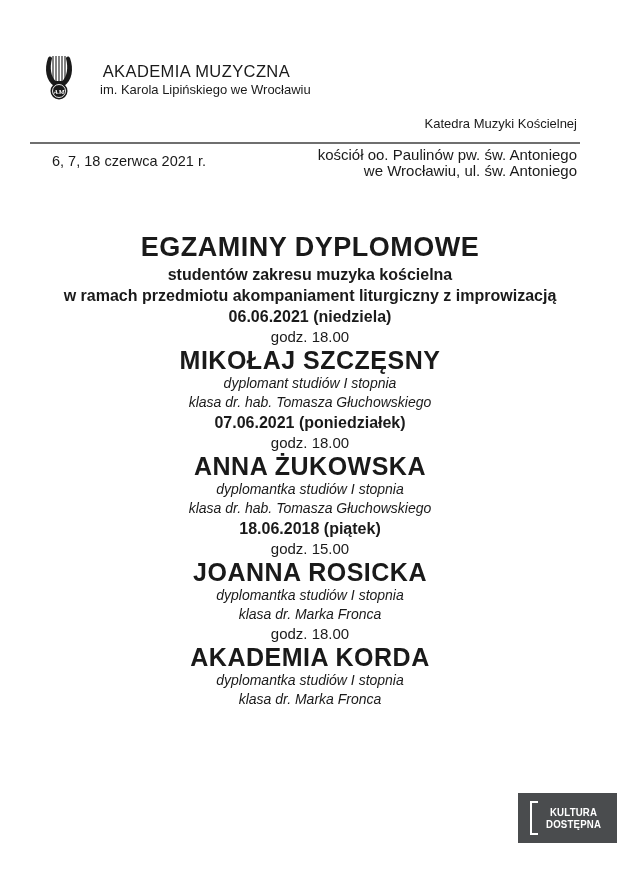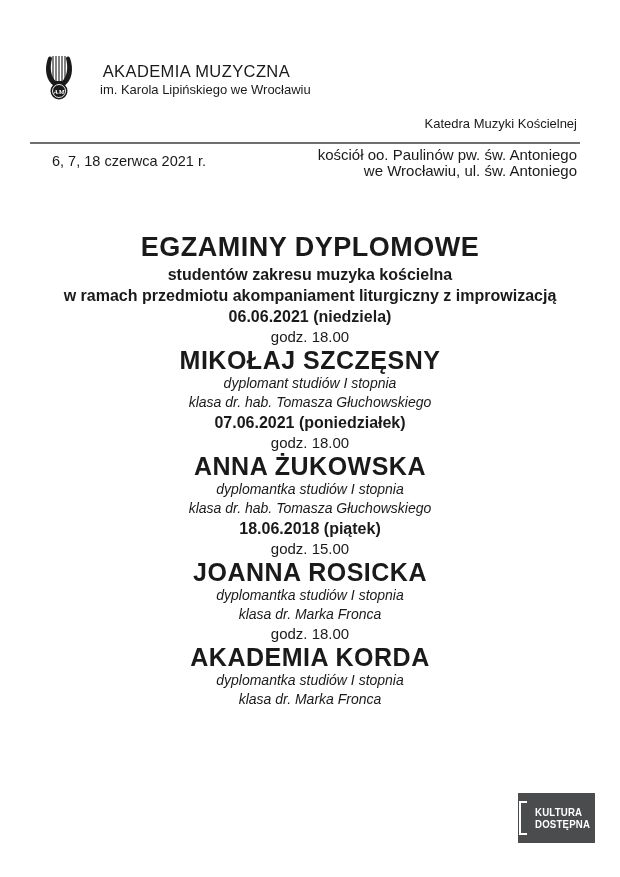--- a/index.html
+++ b/index.html
@@ -27,22 +27,22 @@
   .sub{font-size:16px;line-height:21px;font-weight:bold;}
   .mt3{margin-top:3px;}  .mt6{margin-top:6px;}  .mt9{margin-top:9px;}
   .mt21{margin-top:21px;} .mt27{margin-top:27px;} .mt28{margin-top:28px;}
   .date-line{font-size:16px;line-height:21px;font-weight:bold;}
   .time-line{font-size:15px;line-height:19px;}
   .name-line{font-size:25px;line-height:28px;font-weight:bold;letter-spacing:.5px;}
   .detail-line{font-size:14px;line-height:19px;font-style:italic;}
 
   
   .badge{
-    position:absolute;left:518px;top:793px;width:77px;height:50px;
-    background:#4a4c4e;display:flex;align-items:center;justify-content:center;gap:8px;
+    position:absolute;left:518px;top:793px;width:99px;height:50px;
+    background:#4a4c4e;display:flex;align-items:center;justify-content:center;gap:8px;text-align:center;
   }
   .bracket{display:inline-block;width:6px;height:30px;border:2px solid #fff;border-right:none;flex:0 0 auto;}
   .badge-text{
     display:flex;flex-direction:column;color:#fff;font-weight:bold;
     font-size:10.5px;line-height:12px;letter-spacing:.2px;
     transform:scaleX(.92);transform-origin:left center;white-space:nowrap;
   }
 </style>
 </head>
 <body>

